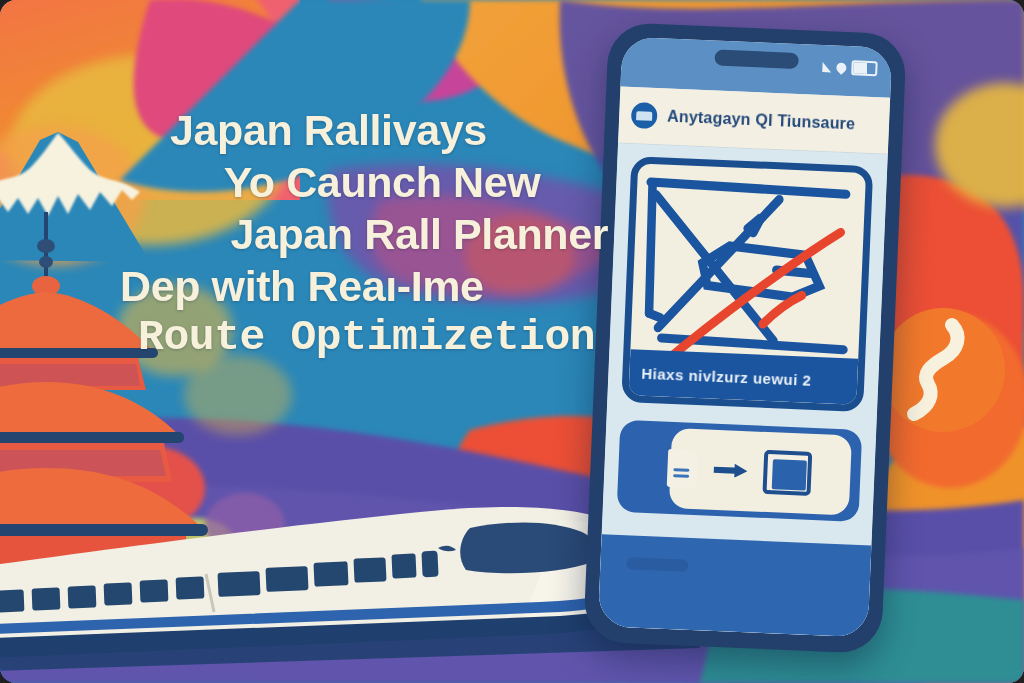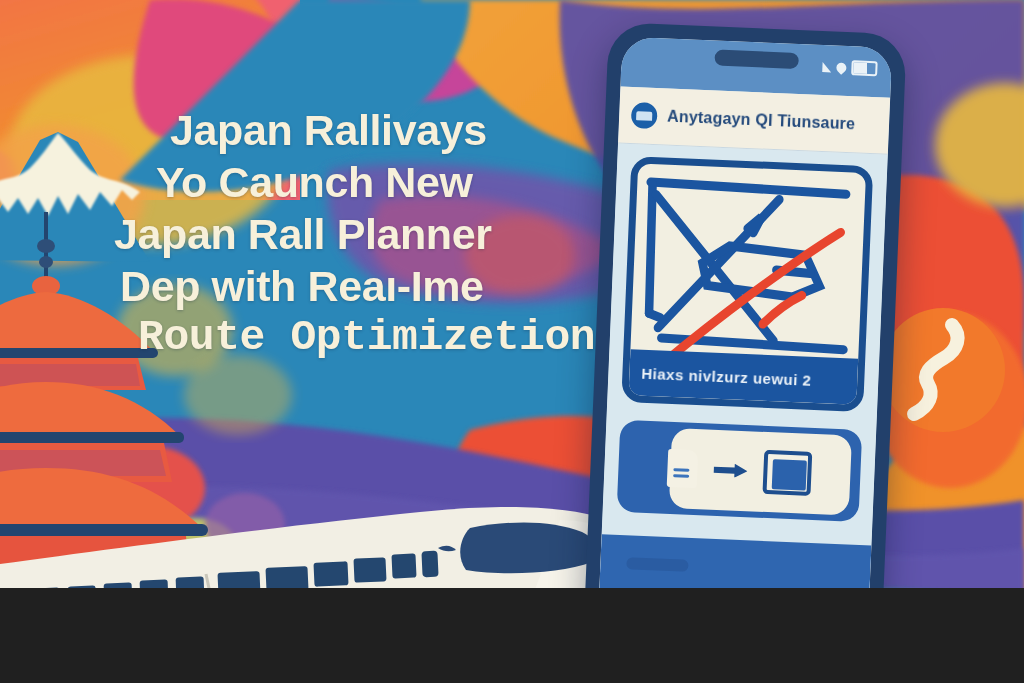--- a/index.html
+++ b/index.html
@@ -4,24 +4,25 @@
 <title>Japan Rail Planner News Banner</title>
 <style>
   html, body {
     margin: 0;
     padding: 0;
     background: #202020;
   }
   #stage {
     position: relative;
     width: 1024px;
-    height: 588px;
+    height: 683px;
     overflow: hidden;
     font-family: "Liberation Sans", sans-serif;
     background: #2a7fb5;
+    border-radius: 16px;
   }
   #bgsvg, #artsvg {
     position: absolute;
     left: 0; top: 0;
     width: 1024px;
     height: 683px;
   }
   
   #headline {
     position: absolute;
@@ -35,22 +36,22 @@
     display: block;
     color: #F7F0DA;
     font-weight: 700;
     font-size: 43px;
     line-height: 52px;
     letter-spacing: -0.4px;
     white-space: nowrap;
     text-shadow: 0 1px 3px rgba(20,40,70,0.30);
   }
   .hl.l1 { margin-left: 62px; }
-  .hl.l2 { margin-left: 48px; }
-  .hl.l3 { margin-left: 6px; }
+  .hl.l2 { margin-left: 48px; text-align: center; }
+  .hl.l3 { margin-left: 6px; text-align: right; }
   .hl.l4 { margin-left: 12px; }
   .hl.l5 { margin-left: 40px; }
   .hl.l6 { margin-left: 30px; font-family: Liberation Mono, monospace; }
 
   
   #phone {
     position: absolute;
     left: 596px;
     top: 28px;
     width: 298px;

